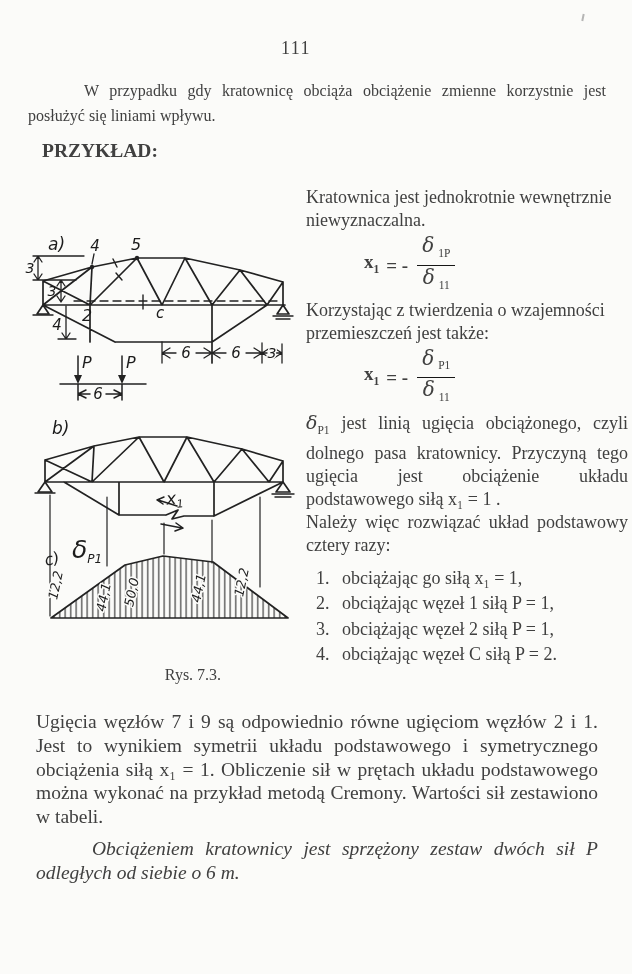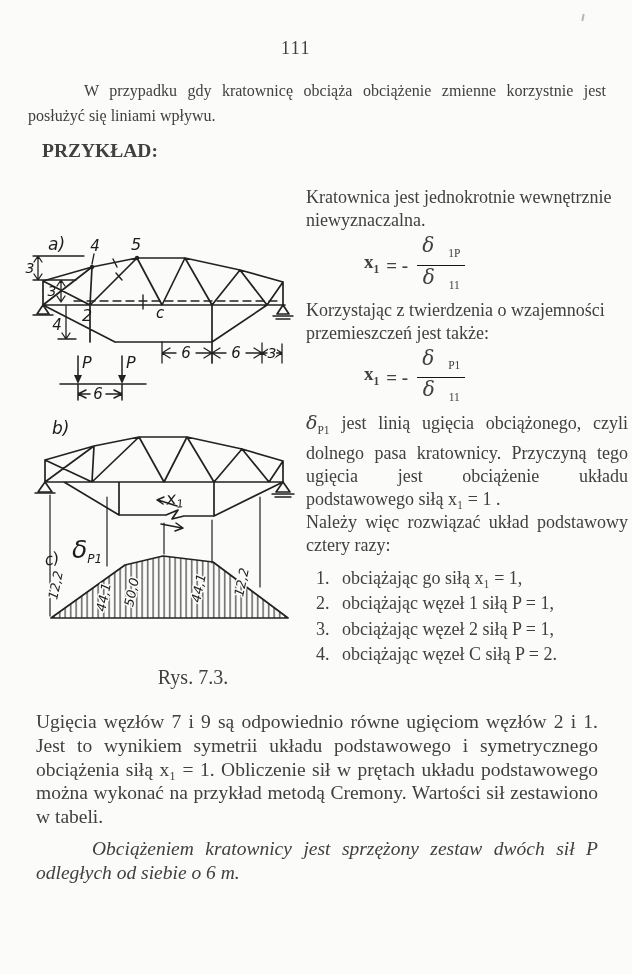--- a/index.html
+++ b/index.html
@@ -15,30 +15,30 @@
   .ex-line2{padding-left:16px;}
   .rightcol{position:absolute;left:306px;top:186px;width:322px;
             font-size:18px;line-height:23px;}
   .rightcol p{margin:0;}
   .just{text-align:justify;}
   .formula{margin:3px 0 3px 58px;display:flex;align-items:center;font-size:19px;}
   .f-lhs{font-weight:bold;}
   .f-rel{margin-left:7px;font-weight:bold;}
   .gsym{font-style:italic;font-family:"DejaVu Serif",serif;font-size:20px;}
   sub{font-size:11.5px;}
-  .gsub{margin-left:14px;}
+  .gsub{margin-left:4px;}
   .frac{display:inline-flex;flex-direction:column;align-items:center;margin-left:9px;}
   .fnum{border-bottom:1.5px solid #161616;padding:0 5px 1px;line-height:21px;}
   .fden{line-height:21px;padding-top:1px;}
   .p3sym{font-style:italic;font-family:"DejaVu Serif",serif;font-size:19px;}
   .nlist{margin-top:9px;padding-left:10px;}
   .li{line-height:25.5px;white-space:nowrap;font-family:Liberation Serif, serif;}
   .li-num{display:inline-block;width:26px;}
   .fig-svg{position:absolute;left:24px;top:236px;}
-  .caption{position:absolute;left:138px;top:666px;width:110px;text-align:center;font-size:20px;}
+  .caption{position:absolute;left:138px;top:666px;width:110px;text-align:center;font-size:16px;}
   .footer{position:absolute;left:28px;top:702px;width:578px;font-size:19.5px;
           line-height:23.8px;text-align:justify;}
   .footer p{margin:8px;}
   .indent{text-indent:56px;font-style:italic;}
   .speck{position:absolute;left:582px;top:14px;width:2px;height:7px;background:#b5b5b5;
          transform:rotate(12deg);}
   .hand{font-family:"DejaVu Sans",sans-serif;font-style:italic;fill:#1c1c1c;}
 </style>
 </head>
 <body>

